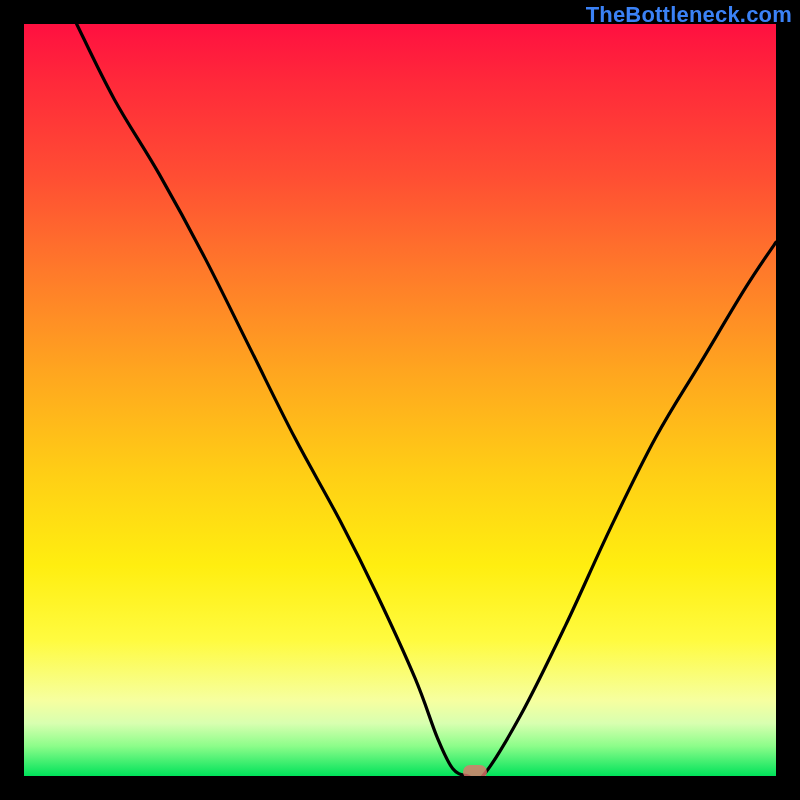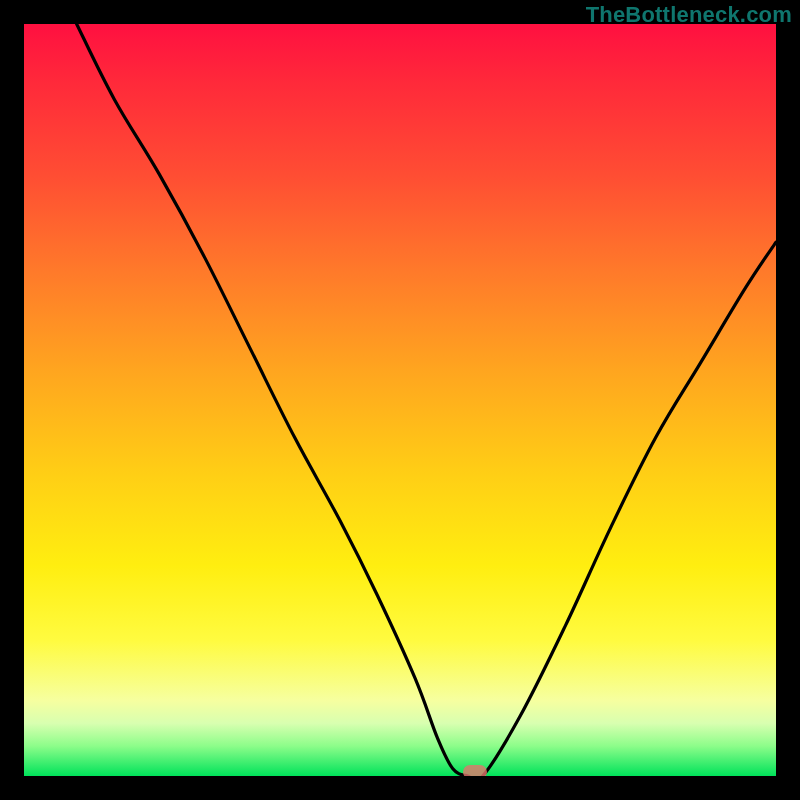--- a/index.html
+++ b/index.html
@@ -14,21 +14,21 @@
   .frame {
     position: relative;
     width: 800px;
     height: 800px;
     background: #000;
   }
   .watermark {
     position: absolute;
     top: 2px;
     right: 8px;
-    color: #0f766e;
+    color: #3b82f6;
     font-size: 22px;
     font-weight: 600;
     letter-spacing: 0.2px;
     user-select: none;
   }
   .plot {
     position: absolute;
     left: 24px;
     top: 24px;
     width: 752px;

